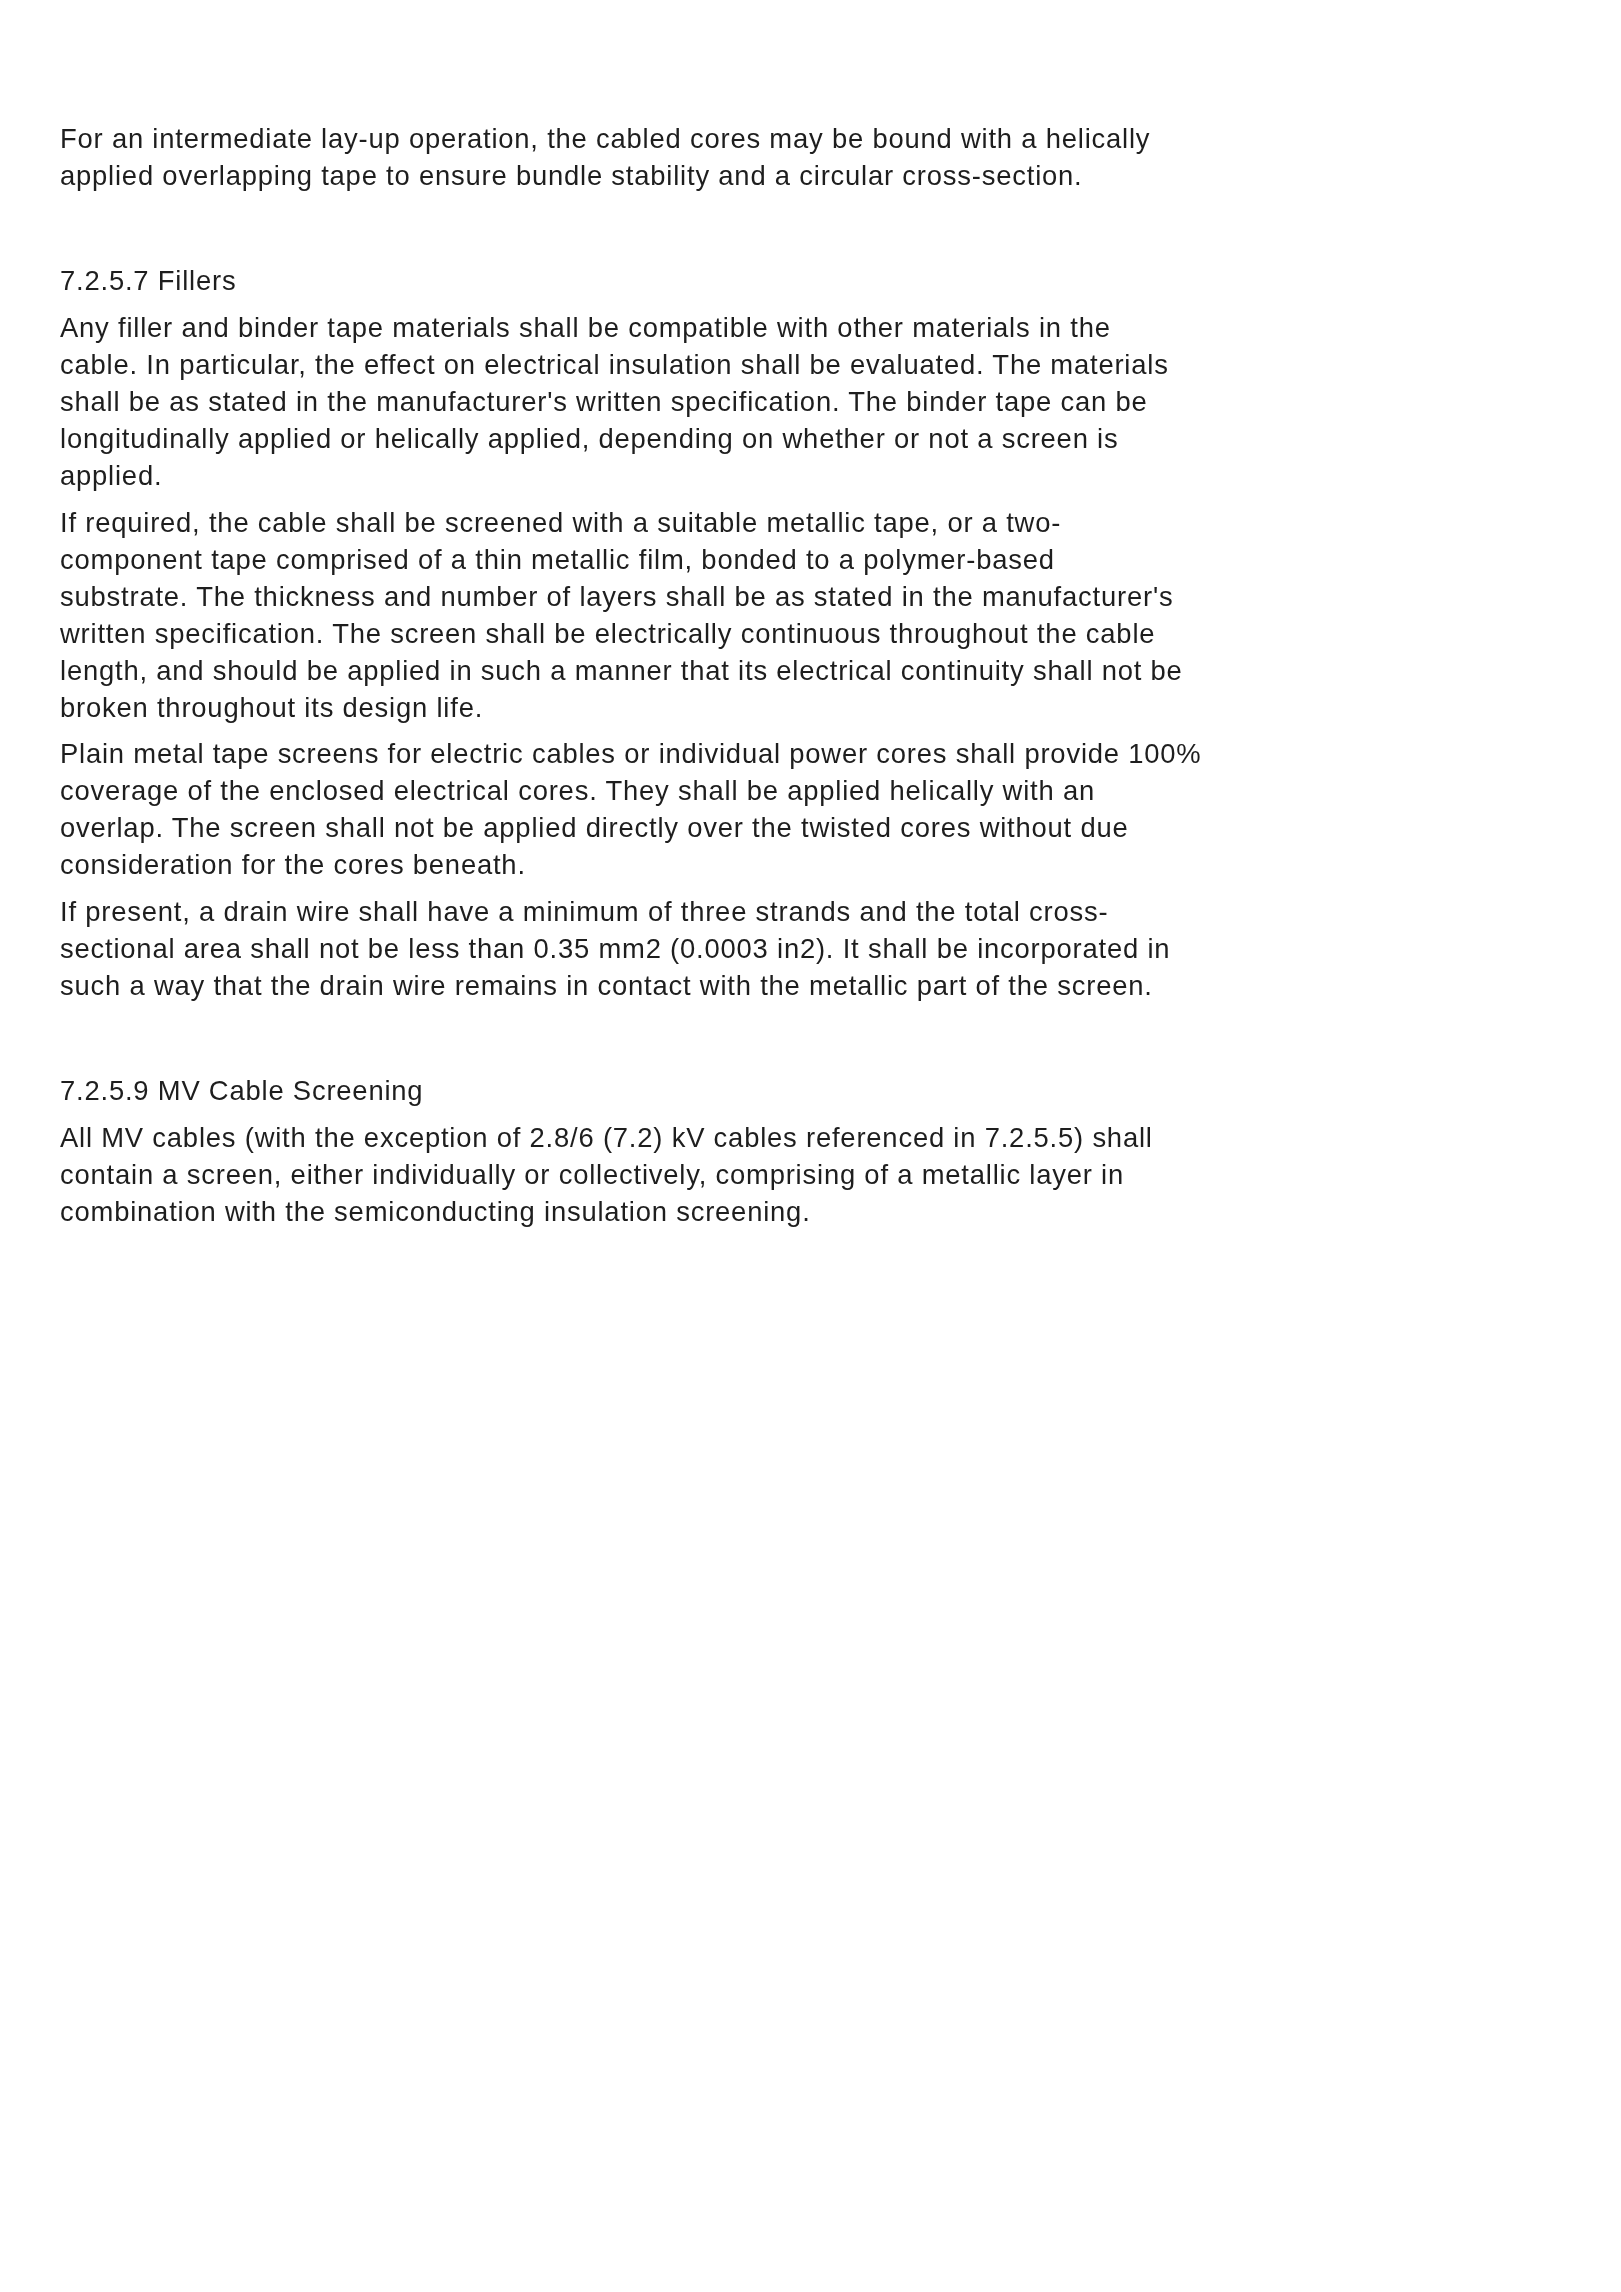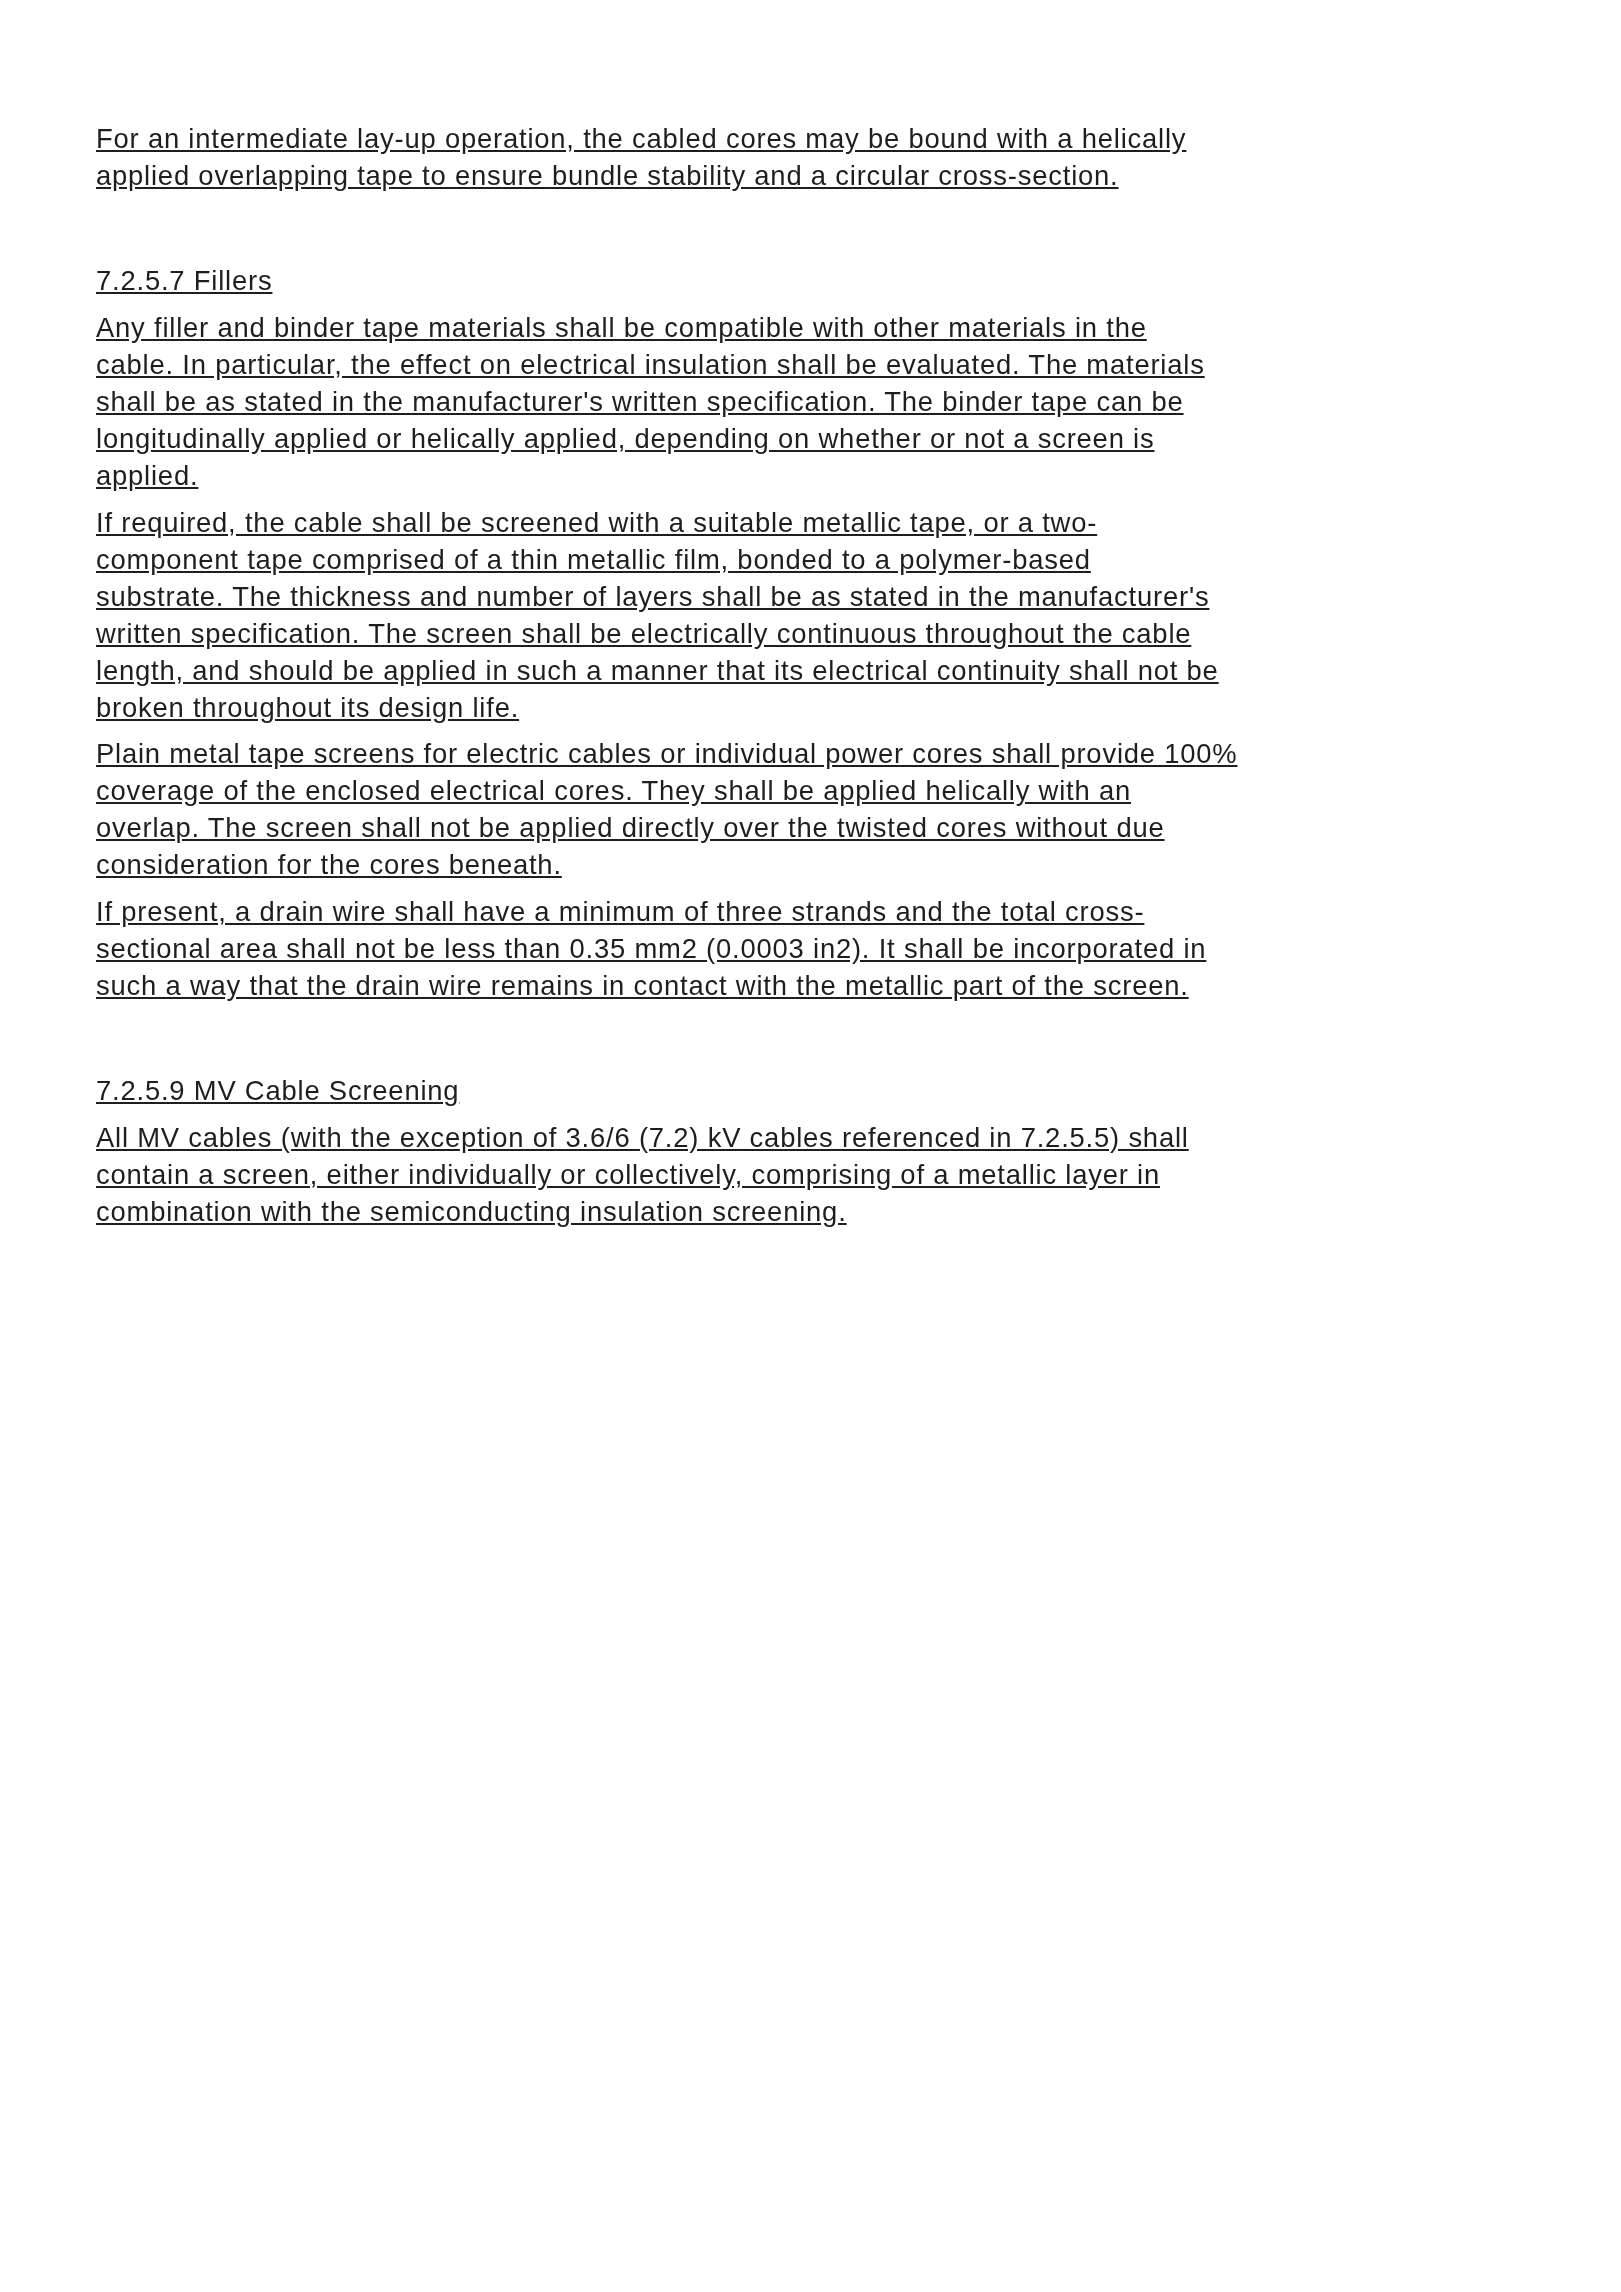--- a/index.html
+++ b/index.html
@@ -11,23 +11,22 @@
     width: 1621px;
     height: 2293px;
     overflow: hidden;
     font-family: "Liberation Sans", sans-serif;
     color: #1e1e1e;
   }
   main.page {
     box-sizing: border-box;
     width: 1621px;
     height: 2293px;
-    padding: 120px 108px 0 96px;
+    padding: 120px 108px 0 60px;
     background: #ffffff;
-    text-decoration: underline;
   }
   .para, .heading {
     white-space: pre-line;          
     font-size: 27.4px;
     line-height: 37px;
     letter-spacing: 0.8px;
     font-weight: 400;
     margin: 0 0 9.8px 0;
     max-width: 1384px;
   }
@@ -55,18 +54,18 @@
 length, and should be applied in such a manner that its electrical continuity shall not be
 broken throughout its design life.</p>
       <p class="para">Plain metal tape screens for electric cables or individual power cores shall provide 100%
 coverage of the enclosed electrical cores. They shall be applied helically with an
 overlap. The screen shall not be applied directly over the twisted cores without due
 consideration for the cores beneath.</p>
       <p class="para">If present, a drain wire shall have a minimum of three strands and the total cross-
 sectional area shall not be less than 0.35 mm2 (0.0003 in2). It shall be incorporated in
 such a way that the drain wire remains in contact with the metallic part of the screen.</p>
       <p class="heading">7.2.5.9 MV Cable Screening</p>
-      <p class="para">All MV cables (with the exception of 3.6/6 (7.2) kV cables referenced in 7.2.5.5) shall
+      <p class="para">All MV cables (with the exception of 2.8/6 (7.2) kV cables referenced in 7.2.5.5) shall
 contain a screen, either individually or collectively, comprising of a metallic layer in
 combination with the semiconducting insulation screening.</p>
     </div>
 </main>
 
 
 </body></html>

